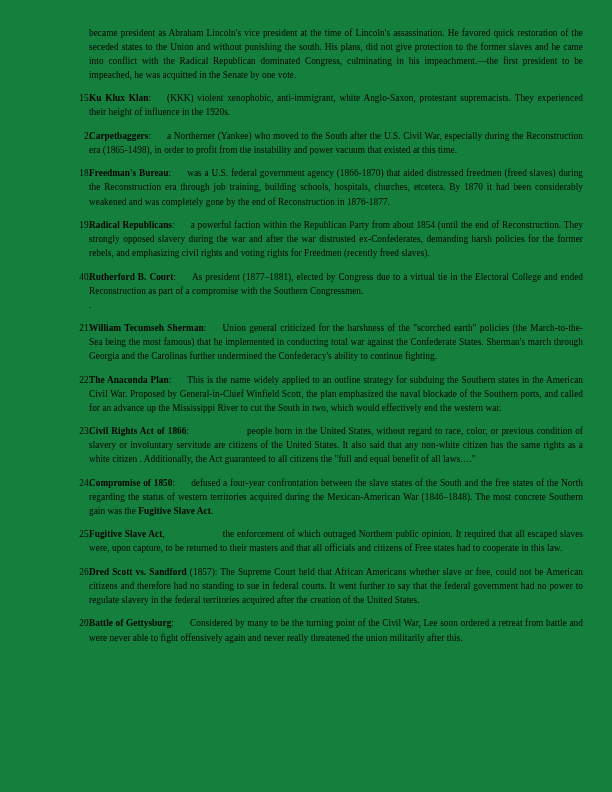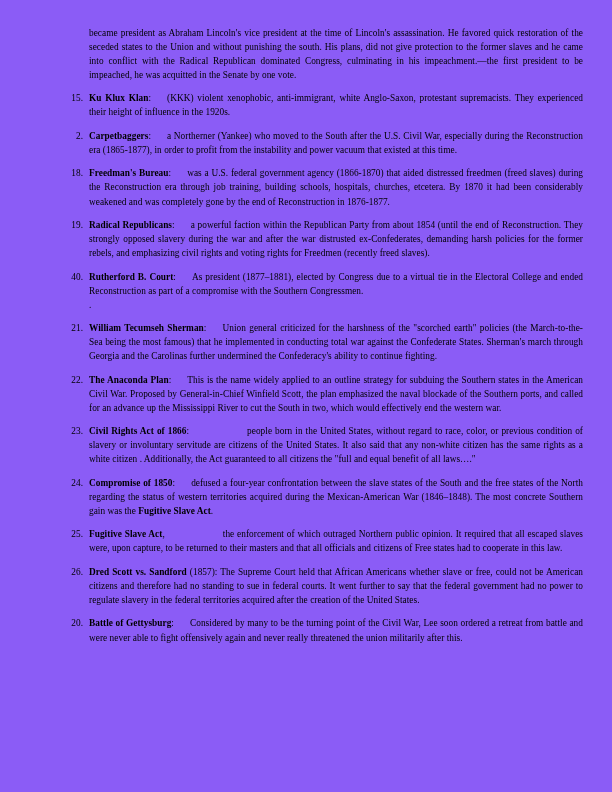--- a/index.html
+++ b/index.html
@@ -12,21 +12,21 @@
     width: 612px;
     height: 792px;
     font-family: "Liberation Serif", "DejaVu Serif", serif;
     color: #000000;
     overflow: hidden;
   }
   #page {
     position: relative;
     width: 612px;
     height: 792px;
-    background: #8b5cf6;
+    background: #15803d;
     box-sizing: border-box;
     padding: 26px 29px 0 57px;
   }
   .intro-para {
     margin: 0 0 9px 32px;
     font-size: 9.3px;
     line-height: 14.1px;
     text-align: justify;
     letter-spacing: 0.04px;
   }
@@ -39,21 +39,21 @@
     position: relative;
     margin: 0 0 9.3px 0;
     padding-left: 32px;
     font-size: 9.3px;
     line-height: 14.1px;
     text-align: justify;
     letter-spacing: 0.04px;
   }
   ol.term-list > li .num {
     position: absolute;
-    left: 0;
+    left: 8px;
     top: 0;
     width: 26px;
     text-align: right;
     font-size: 9.3px;
     line-height: 14.1px;
   }
   .term {
     font-weight: bold;
     margin-top: 12px;
   }
@@ -73,21 +73,21 @@
 </style>
 </head>
 <body>
 
 <div id="page">
 
   <p class="intro-para">became president as Abraham Lincoln's vice president at the time of Lincoln's assassination. He favored quick restoration of the seceded states to the Union and without punishing the south. His plans, did not give protection to the former slaves and he came into conflict with the Radical Republican dominated Congress, culminating in his impeachment.—the first president to be impeached, he was acquitted in the Senate by one vote.</p>
 
   <ol class="term-list">
       <li><span class="num">15.</span><span class="term">Ku Klux Klan</span><span>:</span><span class="gap" style="width: 16px;"></span><span class="body-text">(KKK) violent xenophobic, anti-immigrant, white Anglo-Saxon, protestant supremacists. They experienced their height of influence in the 1920s.</span></li>
-      <li><span class="num">2.</span><span class="term">Carpetbaggers</span><span>:</span><span class="gap" style="width: 16px;"></span><span class="body-text">a Northerner (Yankee) who moved to the South after the U.S. Civil War, especially during the Reconstruction era (1865-1877), in order to profit from the instability and power vacuum that existed at this time.</span></li>
+      <li><span class="num">2.</span><span class="term">Carpetbaggers</span><span>:</span><span class="gap" style="width: 16px;"></span><span class="body-text">a Northerner (Yankee) who moved to the South after the U.S. Civil War, especially during the Reconstruction era (1865-1498), in order to profit from the instability and power vacuum that existed at this time.</span></li>
       <li><span class="num">18.</span><span class="term">Freedman's Bureau</span><span>:</span><span class="gap" style="width: 16px;"></span><span class="body-text">was a U.S. federal government agency (1866-1870) that aided distressed freedmen (freed slaves) during the Reconstruction era through job training, building schools, hospitals, churches, etcetera.  By 1870 it had been considerably weakened and was completely gone by the end of Reconstruction in 1876-1877.</span></li>
       <li><span class="num">19.</span><span class="term">Radical Republicans</span><span>:</span><span class="gap" style="width: 16px;"></span><span class="body-text">a powerful faction within the Republican Party from about 1854 (until the end of Reconstruction.  They strongly opposed slavery during the war and after the war distrusted ex-Confederates, demanding harsh policies for the former rebels, and emphasizing civil rights and voting rights for Freedmen (recently freed slaves).</span></li>
       <li><span class="num">40.</span><span class="term">Rutherford B. Court</span><span>:</span><span class="gap" style="width: 16px;"></span><span class="body-text">As president (1877–1881), elected by Congress due to a virtual tie in the Electoral College and ended Reconstruction as part of a compromise with the Southern Congressmen.</span><span class="trailing-dot">.</span></li>
       <li><span class="num">21.</span><span class="term">William Tecumseh Sherman</span><span>:</span><span class="gap" style="width: 16px;"></span><span class="body-text">Union general criticized for the harshness of the "scorched earth" policies (the March-to-the-Sea being the most famous) that he implemented in conducting total war against the Confederate States.   Sherman's march through Georgia and the Carolinas further undermined the Confederacy's ability to continue fighting.</span></li>
       <li><span class="num">22.</span><span class="term">The Anaconda Plan</span><span>:</span><span class="gap" style="width: 16px;"></span><span class="body-text">This is the name widely applied to an outline strategy for subduing the Southern states in the American Civil War. Proposed by General-in-Chief Winfield Scott, the plan emphasized the naval blockade of the Southern ports, and called for an advance up the Mississippi River to cut the South in two, which would effectively end the western war.</span></li>
       <li><span class="num">23.</span><span class="term">Civil Rights Act of 1866</span><span>:</span><span class="gap" style="width: 58px;"></span><span class="body-text">people born in the United States, without regard to race, color, or previous condition of slavery or involuntary servitude are citizens of the United States. It also said that any non-white citizen has the same rights as a white citizen .  Additionally, the Act guaranteed to all citizens the "full and equal benefit of all laws…."</span></li>
       <li><span class="num">24.</span><span class="term">Compromise of 1850</span><span>:</span><span class="gap" style="width: 16px;"></span><span class="body-text">defused a four-year confrontation between the slave states of the South and the free states of the North regarding the status of western territories acquired during the Mexican-American War (1846–1848).  The most concrete Southern gain was the </span><span class="inline-bold">Fugitive Slave Act</span><span>.</span></li>
       <li><span class="num">25.</span><span class="term">Fugitive Slave Act</span><span>,</span><span class="gap" style="width: 58px;"></span><span class="body-text">the enforcement of which outraged Northern public opinion. It required that all escaped slaves were, upon capture, to be returned to their masters and that all officials and citizens of Free states had to cooperate in this law.</span></li>
       <li><span class="num">26.</span><span class="term">Dred Scott vs. Sandford</span><span class="body-text"> (1857): The Supreme Court held that African Americans whether slave or free, could not be American citizens and therefore had no standing to sue in federal courts.  It went further to say that the federal government had no power to regulate slavery in the federal territories acquired after the creation of the United States.</span></li>
       <li><span class="num">20.</span><span class="term">Battle of Gettysburg</span><span>:</span><span class="gap" style="width: 16px;"></span><span class="body-text">Considered by many to be the turning point of the Civil War, Lee soon ordered a retreat from battle and were never able to fight offensively again and never really threatened the union militarily after this.</span></li>

